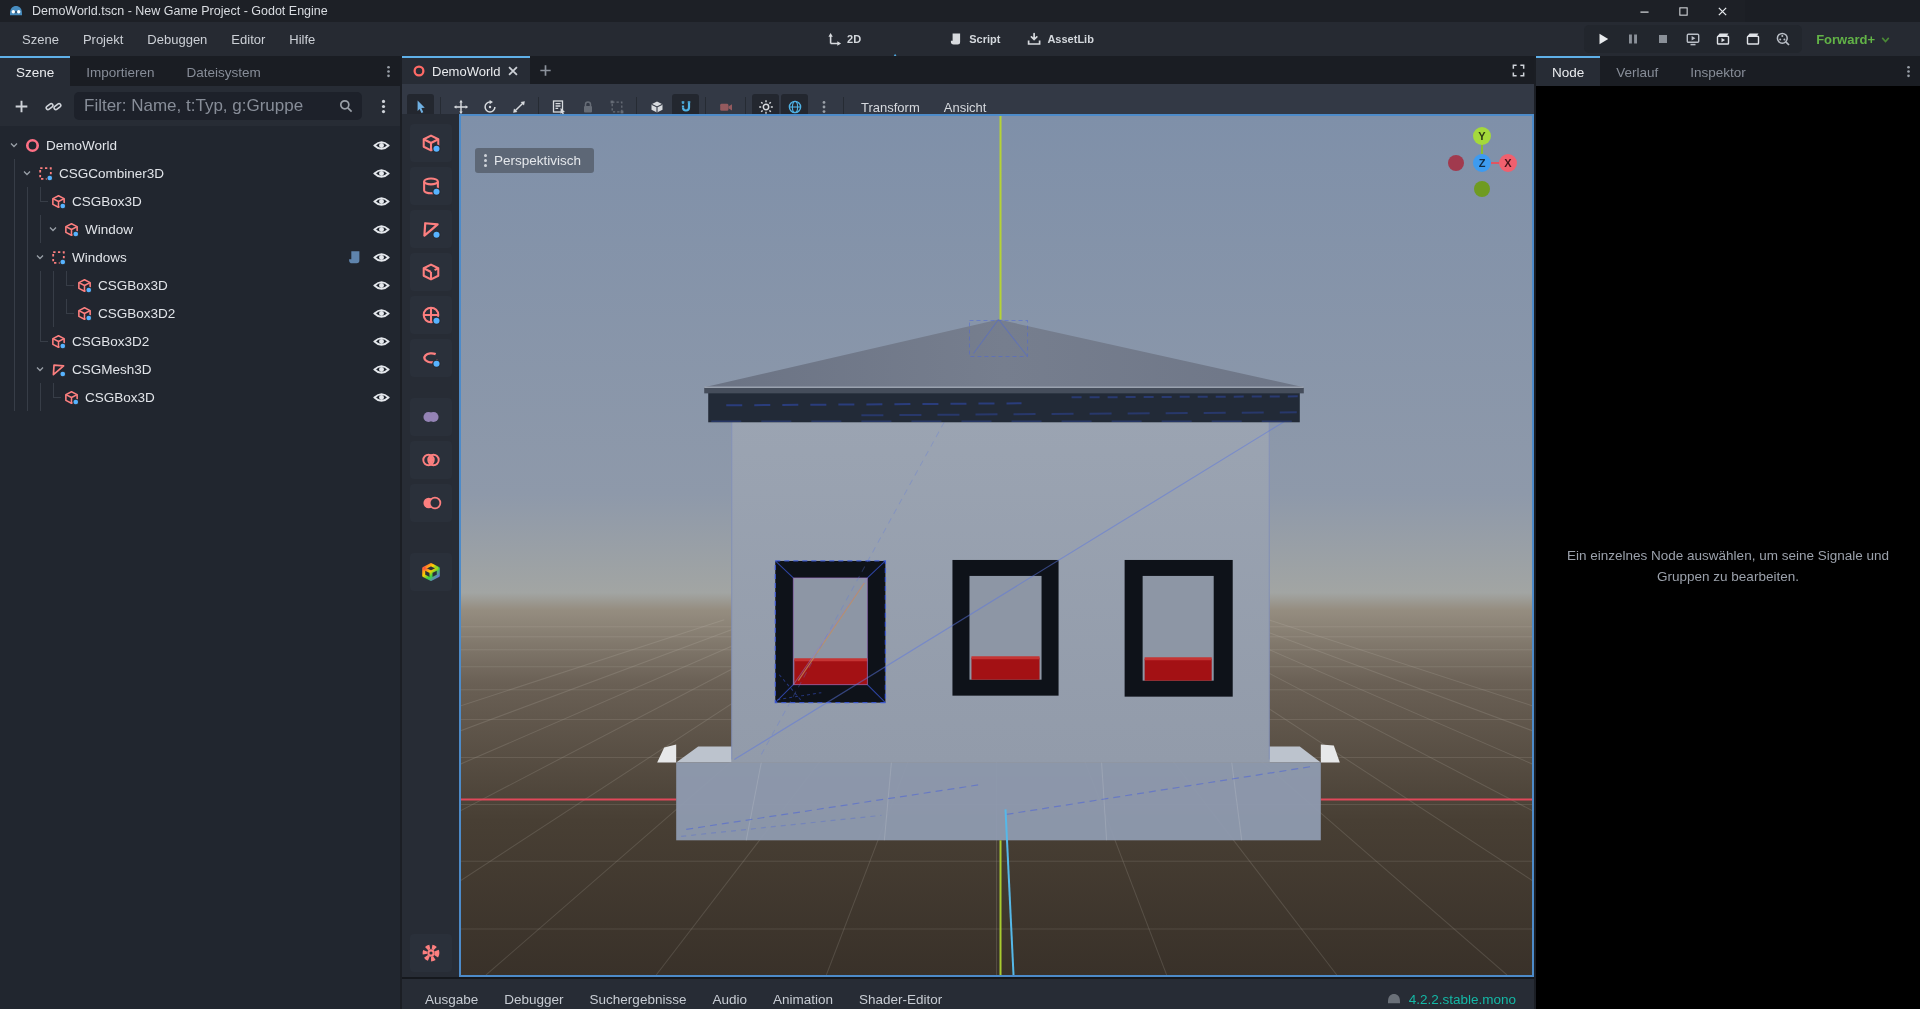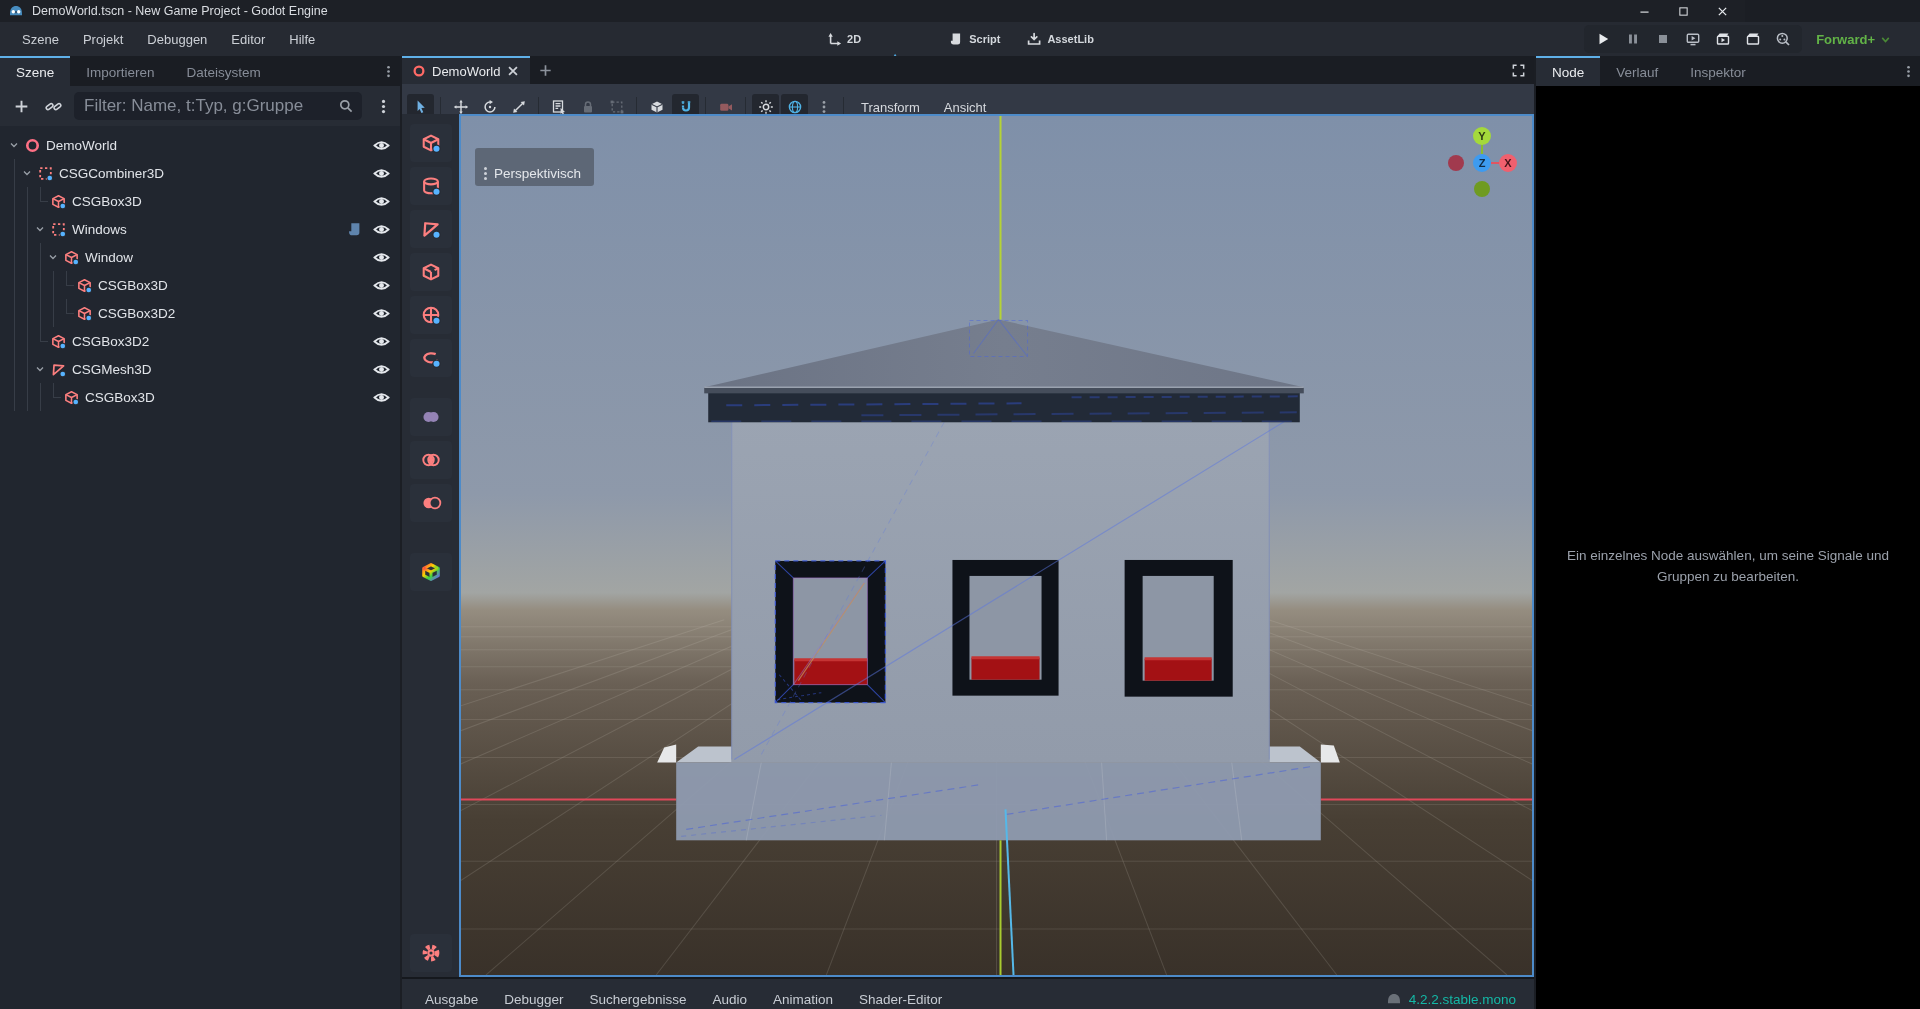--- a/index.html
+++ b/index.html
@@ -82,21 +82,21 @@
   .center-body { position:absolute; left:0; right:0; top:58px; bottom:32px; display:flex; }
   .csg-toolbar { width:57px; background:#272c35; display:flex; flex-direction:column; align-items:center;
                  padding-top:10px; }
   .csg-btn { width:42px; height:38px; background:#2a303a; border-radius:4px; margin-bottom:5px;
              display:flex; align-items:center; justify-content:center; }
   .csg-btn svg { width:22px; height:22px; }
 
   .viewport { flex:1; position:relative; border:2px solid #4d8bc9; background:#8090a9; overflow:hidden; }
   .viewport > svg.scene { position:absolute; inset:0; width:100%; height:100%; }
   .persp-pill { position:absolute; left:14px; top:32px; background:rgba(88,97,110,0.88); border-radius:3px;
-                display:flex; align-items:center; gap:7px; padding:18px 13px 5px 9px;
+                display:flex; align-items:center; gap:7px; padding:5px 13px 5px 9px;
                 font-size:13.5px; color:#e4e7eb; }
   .persp-pill .dots { display:flex; flex-direction:column; gap:2px; }
   .persp-pill .dots i { width:3px; height:3px; border-radius:50%; background:#cfd3d9; }
   .gizmo { position:absolute; right:8px; top:6px; width:86px; height:86px; }
 
   .bottom-bar { position:absolute; left:0; right:0; bottom:0; height:32px; background:#272c35;
                 border-top:2px solid #15181d; display:flex; align-items:center; padding:10px 10px 0 10px; }
   .bb-item { font-size:13.5px; color:#c7ccd3; padding:0 13px; white-space:nowrap; }
   .bb-right { margin-left:auto; display:flex; align-items:center; gap:7px; padding-right:8px; }
   .bb-version { font-size:13.5px; color:#14b8a6; }
@@ -372,68 +372,68 @@
             <svg viewBox="0 0 16 16" width="17" height="17">
               <path d="M1.4 8 Q8 1.6 14.6 8 Q8 14.4 1.4 8 Z" fill="none" stroke="#e4e7ec" stroke-width="1.7"></path>
               <circle cx="8" cy="8" r="2.3" fill="#e4e7ec"></circle>
             </svg>
           </span>
         </span>
       </div>
       <div class="tree-row">
         <span class="guide"></span>
         <span class="guide"></span>
-        <span class="twisty">
-          <svg viewBox="0 0 16 16" width="12" height="12">
-            <path d="M4 6 L8 10 L12 6" stroke="#9aa0a8" stroke-width="1.7" fill="none"></path>
-          </svg>
-        </span>
-        <span class="node-ic">
-          <svg viewBox="0 0 16 16" width="17" height="17">
-            <rect x="3" y="3" width="10" height="10" fill="none" stroke="#fc7f7f" stroke-width="1.7" stroke-dasharray="2.2 2.3"></rect>
-            <circle cx="12" cy="12.2" r="3.1" fill="#272c35"></circle>
-            <circle cx="12" cy="12.2" r="2.2" fill="#57b3ff"></circle>
-          </svg>
-        </span>
-        <span class="tree-label">Windows</span>
-        <span class="row-right">
-          <span class="script-badge ic">
-            <svg viewBox="0 0 16 16" width="17" height="17">
-              <path d="M5 2.2 H12.6 V10.8 A2.6 2.6 0 0 1 10 13.4 H5.8 A2.9 2.9 0 0 1 2.9 10.5 V9.6 H5 Z" fill="#5f84ad"></path>
-            </svg>
-          </span>
-          <span class="eye-btn ic">
-            <svg viewBox="0 0 16 16" width="17" height="17">
-              <path d="M1.4 8 Q8 1.6 14.6 8 Q8 14.4 1.4 8 Z" fill="none" stroke="#e4e7ec" stroke-width="1.7"></path>
-              <circle cx="8" cy="8" r="2.3" fill="#e4e7ec"></circle>
-            </svg>
-          </span>
-        </span>
-      </div>
-      <div class="tree-row">
-        <span class="guide"></span>
-        <span class="guide"></span>
         <span class="guide"></span>
         <span class="twisty">
           <svg viewBox="0 0 16 16" width="12" height="12">
             <path d="M4 6 L8 10 L12 6" stroke="#9aa0a8" stroke-width="1.7" fill="none"></path>
           </svg>
         </span>
         <span class="node-ic">
           <svg viewBox="0 0 16 16" width="17" height="17">
             <g fill="none" stroke="#fc7f7f" stroke-width="1.5" stroke-linejoin="round">
               <path d="M8 2.6 L13.3 5.3 V10.7 L8 13.4 L2.7 10.7 V5.3 Z"></path>
               <path d="M2.7 5.3 L8 8 L13.3 5.3 M8 8 V13.4"></path>
             </g>
             <circle cx="12" cy="12.2" r="3.1" fill="#272c35"></circle>
             <circle cx="12" cy="12.2" r="2.2" fill="#57b3ff"></circle>
           </svg>
         </span>
         <span class="tree-label">Window</span>
         <span class="row-right">
+          <span class="eye-btn ic">
+            <svg viewBox="0 0 16 16" width="17" height="17">
+              <path d="M1.4 8 Q8 1.6 14.6 8 Q8 14.4 1.4 8 Z" fill="none" stroke="#e4e7ec" stroke-width="1.7"></path>
+              <circle cx="8" cy="8" r="2.3" fill="#e4e7ec"></circle>
+            </svg>
+          </span>
+        </span>
+      </div>
+      <div class="tree-row">
+        <span class="guide"></span>
+        <span class="guide"></span>
+        <span class="twisty">
+          <svg viewBox="0 0 16 16" width="12" height="12">
+            <path d="M4 6 L8 10 L12 6" stroke="#9aa0a8" stroke-width="1.7" fill="none"></path>
+          </svg>
+        </span>
+        <span class="node-ic">
+          <svg viewBox="0 0 16 16" width="17" height="17">
+            <rect x="3" y="3" width="10" height="10" fill="none" stroke="#fc7f7f" stroke-width="1.7" stroke-dasharray="2.2 2.3"></rect>
+            <circle cx="12" cy="12.2" r="3.1" fill="#272c35"></circle>
+            <circle cx="12" cy="12.2" r="2.2" fill="#57b3ff"></circle>
+          </svg>
+        </span>
+        <span class="tree-label">Windows</span>
+        <span class="row-right">
+          <span class="script-badge ic">
+            <svg viewBox="0 0 16 16" width="17" height="17">
+              <path d="M5 2.2 H12.6 V10.8 A2.6 2.6 0 0 1 10 13.4 H5.8 A2.9 2.9 0 0 1 2.9 10.5 V9.6 H5 Z" fill="#5f84ad"></path>
+            </svg>
+          </span>
           <span class="eye-btn ic">
             <svg viewBox="0 0 16 16" width="17" height="17">
               <path d="M1.4 8 Q8 1.6 14.6 8 Q8 14.4 1.4 8 Z" fill="none" stroke="#e4e7ec" stroke-width="1.7"></path>
               <circle cx="8" cy="8" r="2.3" fill="#e4e7ec"></circle>
             </svg>
           </span>
         </span>
       </div>
       <div class="tree-row">
         <span class="guide"></span>

